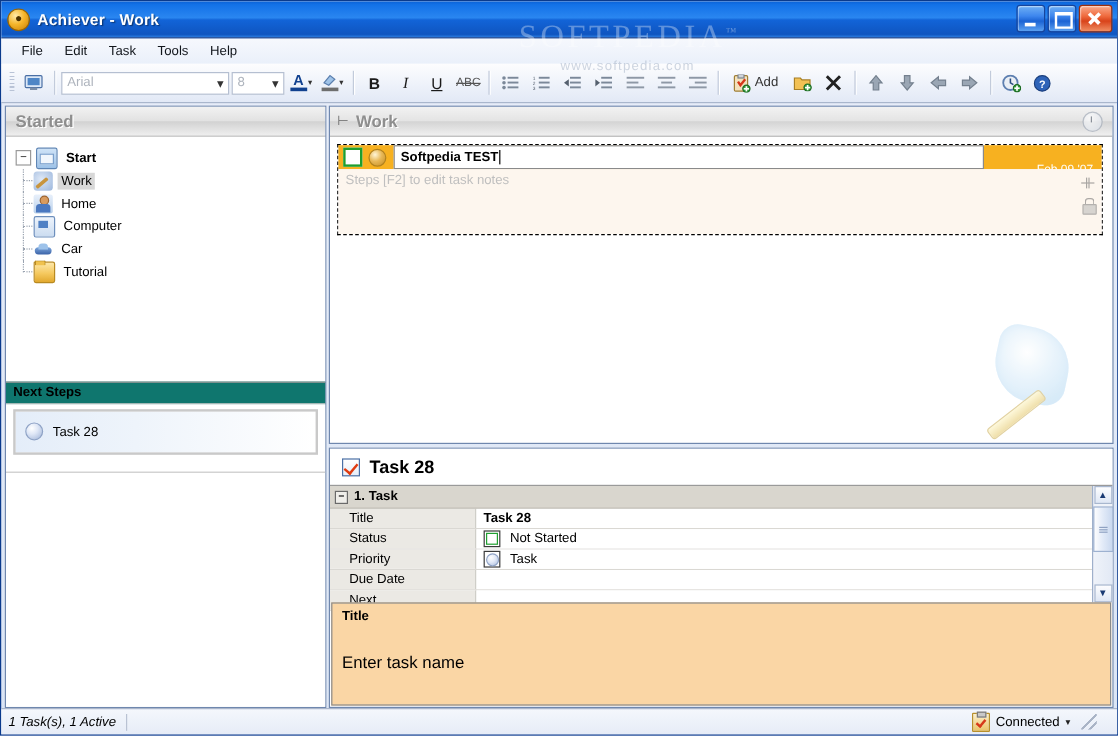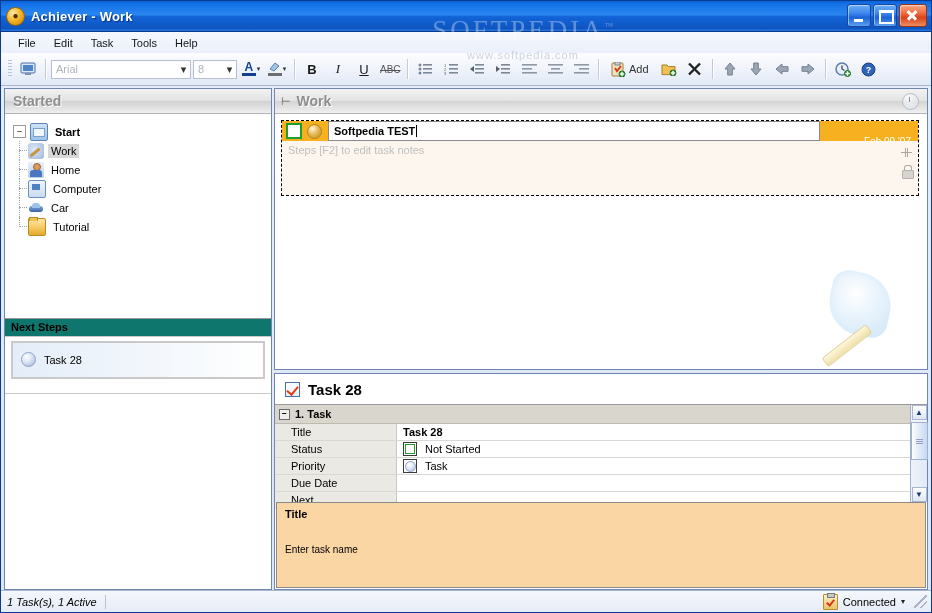--- a/index.html
+++ b/index.html
@@ -285,31 +285,31 @@
     background:linear-gradient(to right,#fdfdfe 0%,#e3ebf8 45%,#c9d8ef 100%);
     border:1px solid #9db1d0;display:flex;align-items:center;justify-content:center;gap:1px;flex-direction:column;
   }
   .sc-thumb i{width:7px;height:1px;background:#8fa2c2;display:block;}
   .help-pane{
     flex:0 0 74px;background:#fad6a5;border-top:1px solid #8a8a8a;padding:5px 8px;
     border-left:1px solid #8a8a8a;border-right:1px solid #8a8a8a;border-bottom:1px solid #8a8a8a;
     margin:0 1px 1px 1px;
   }
   .help-title{font-weight:bold;font-size:11px;color:#000;margin-bottom:2px;}
-  .help-text{font-size:10px;color:#000;margin-top:24px;}
+  .help-text{font-size:14px;color:#000;margin-top:24px;}
 
   
   .statusbar{
     height:21px;flex:0 0 21px;display:flex;align-items:center;
     background:linear-gradient(to bottom,#f4f7fc 0%,#e6ecf7 100%);
     border-top:1px solid #aab6cb;position:relative;
   }
   .sb-left{font-size:11px;color:#000;padding-left:6px;font-style:italic;}
   .sb-sep{width:1px;height:14px;background:#b9c2d3;margin-left:8px;}
-  .sb-right{margin-left:auto;display:flex;align-items:center;gap:5px;padding-right:4px;}
+  .sb-right{margin-left:auto;display:flex;align-items:center;gap:5px;padding-right:17px;}
   .clip-icon{
     width:13px;height:14px;background:linear-gradient(to bottom,#fdf0cc,#e9c469);
     border:1px solid #b78f2c;border-radius:1px;position:relative;flex:0 0 13px;
   }
   .clip-icon:before{content:"";position:absolute;left:3px;top:-2px;width:6px;height:3px;background:#c8c8c8;border:1px solid #7b7b7b;}
   .clip-icon:after{content:"";position:absolute;left:4px;top:3px;width:3px;height:6px;
     border:solid #d6391a;border-width:0 2px 2px 0;transform:rotate(40deg);}
   .sb-drop{font-size:8px;color:#222;}
   .sb-grip{
     width:13px;height:13px;margin-left:4px;

